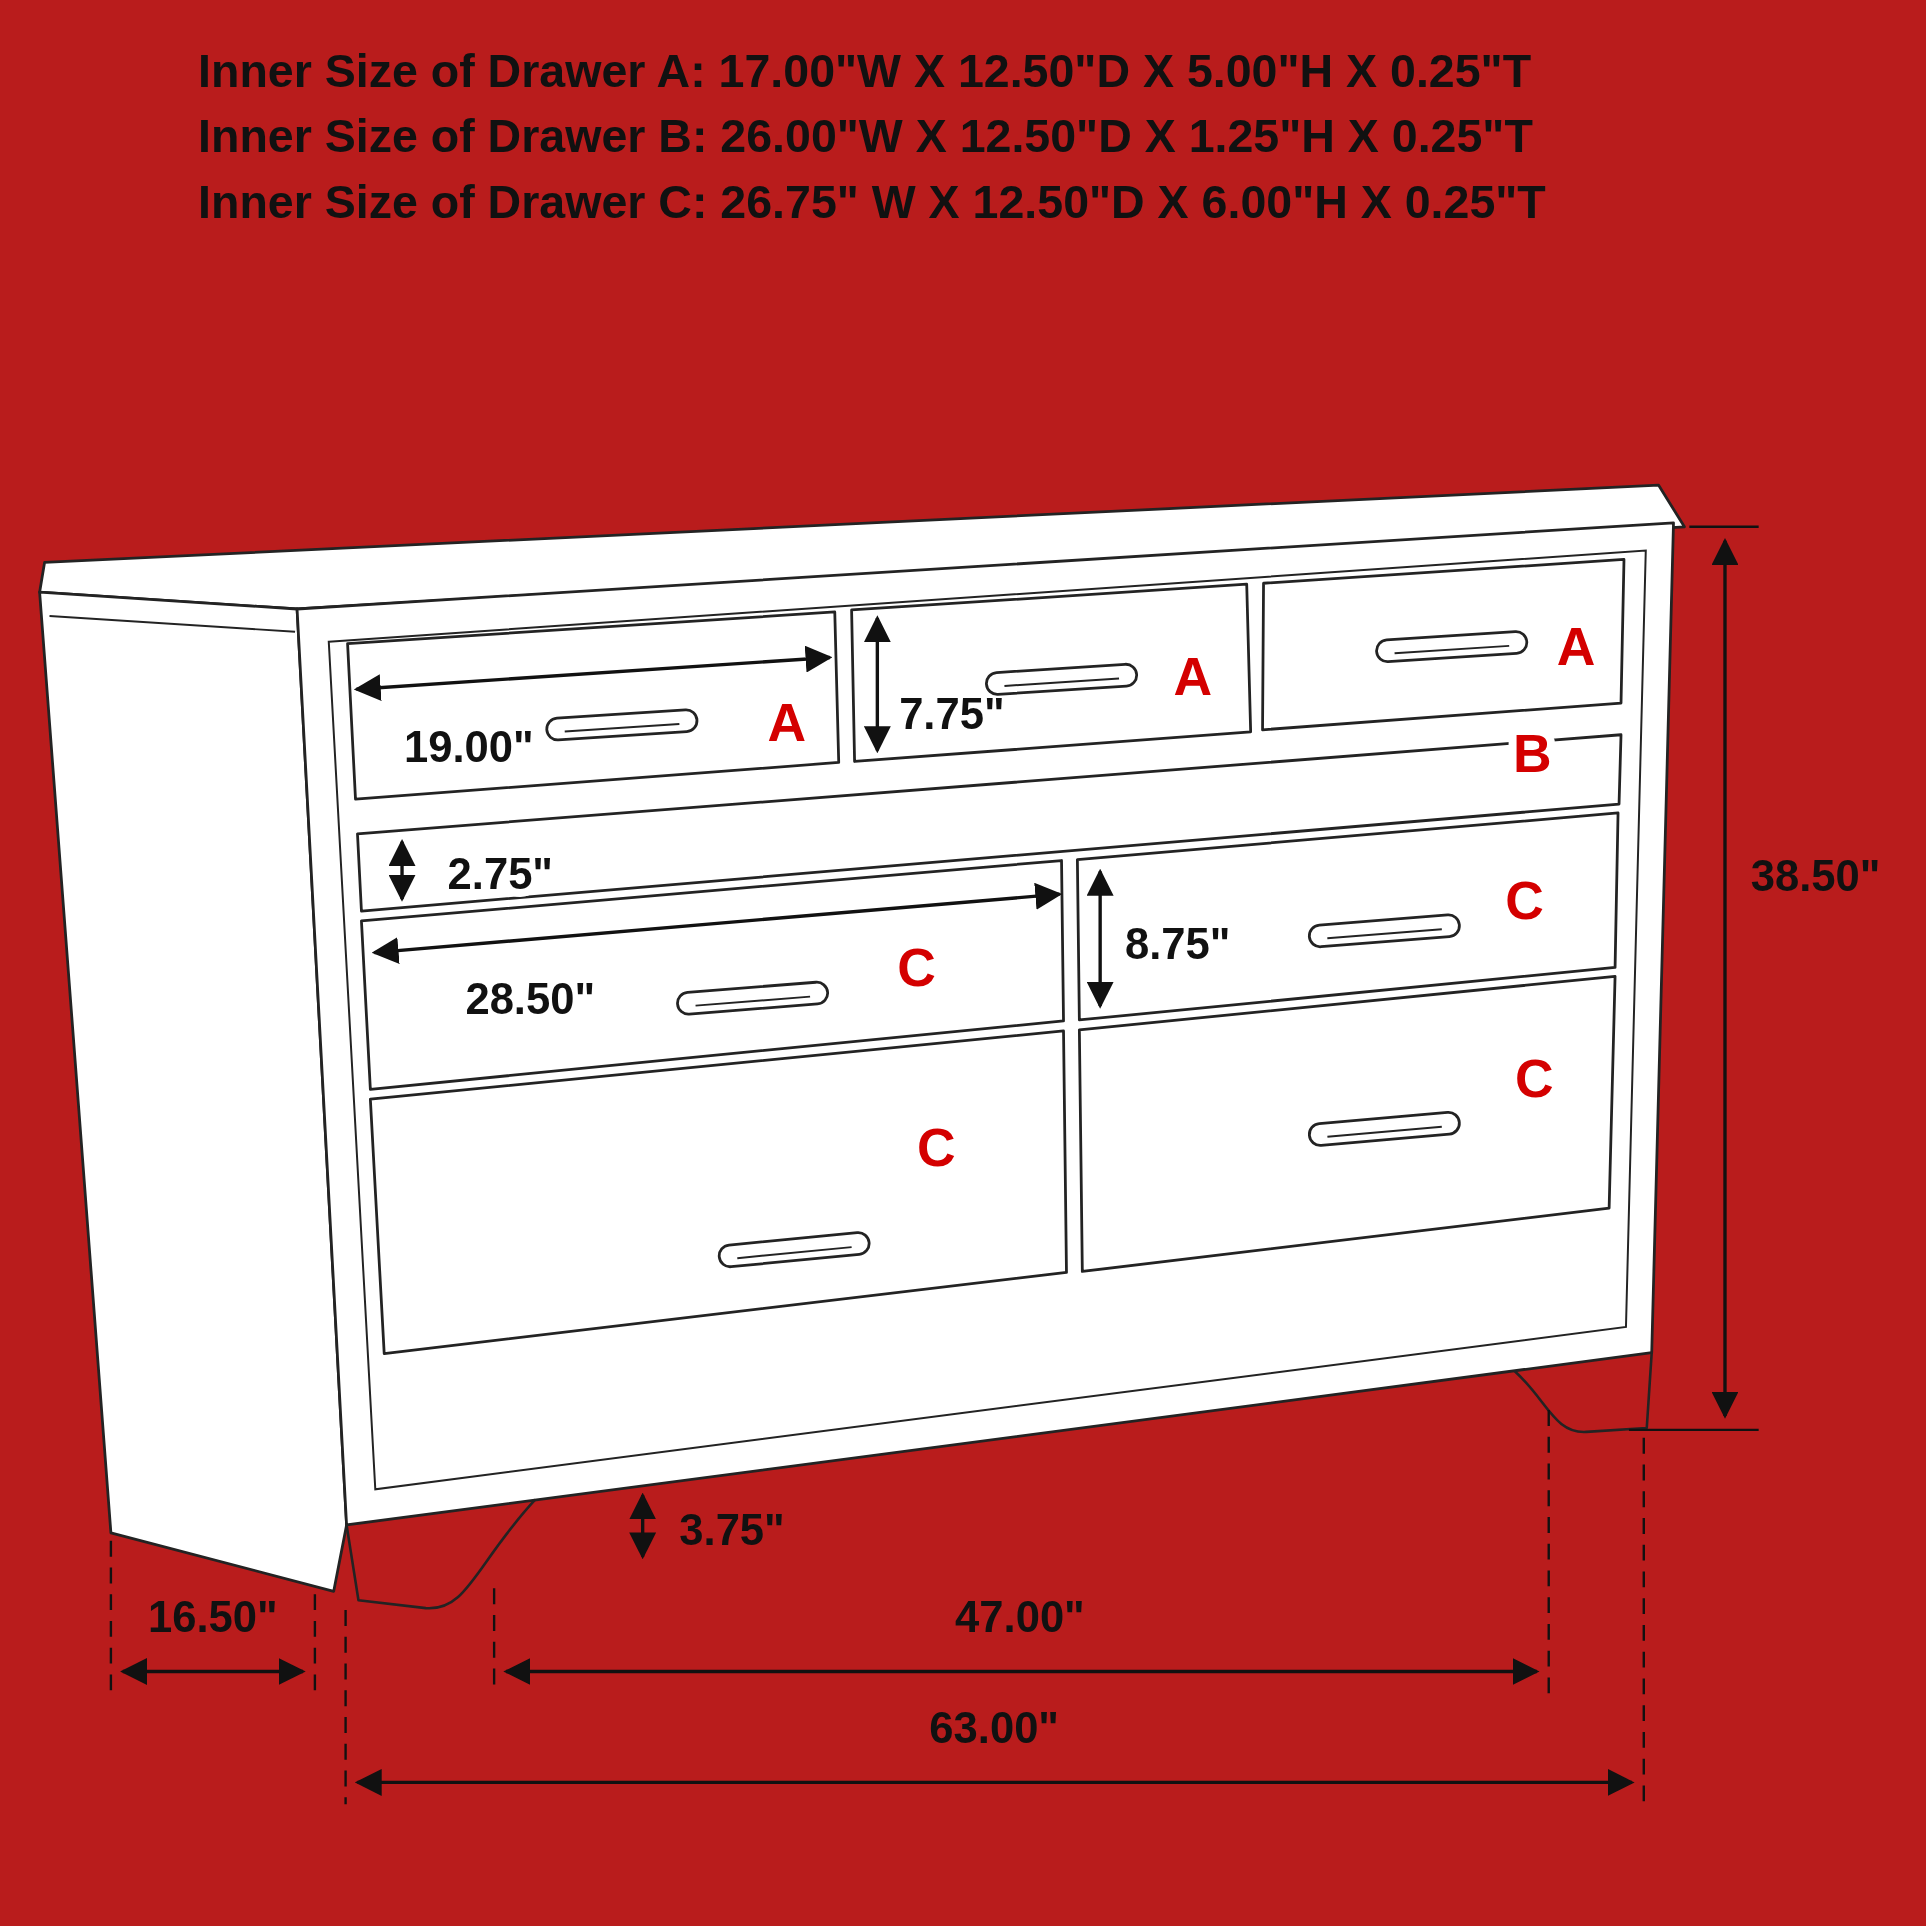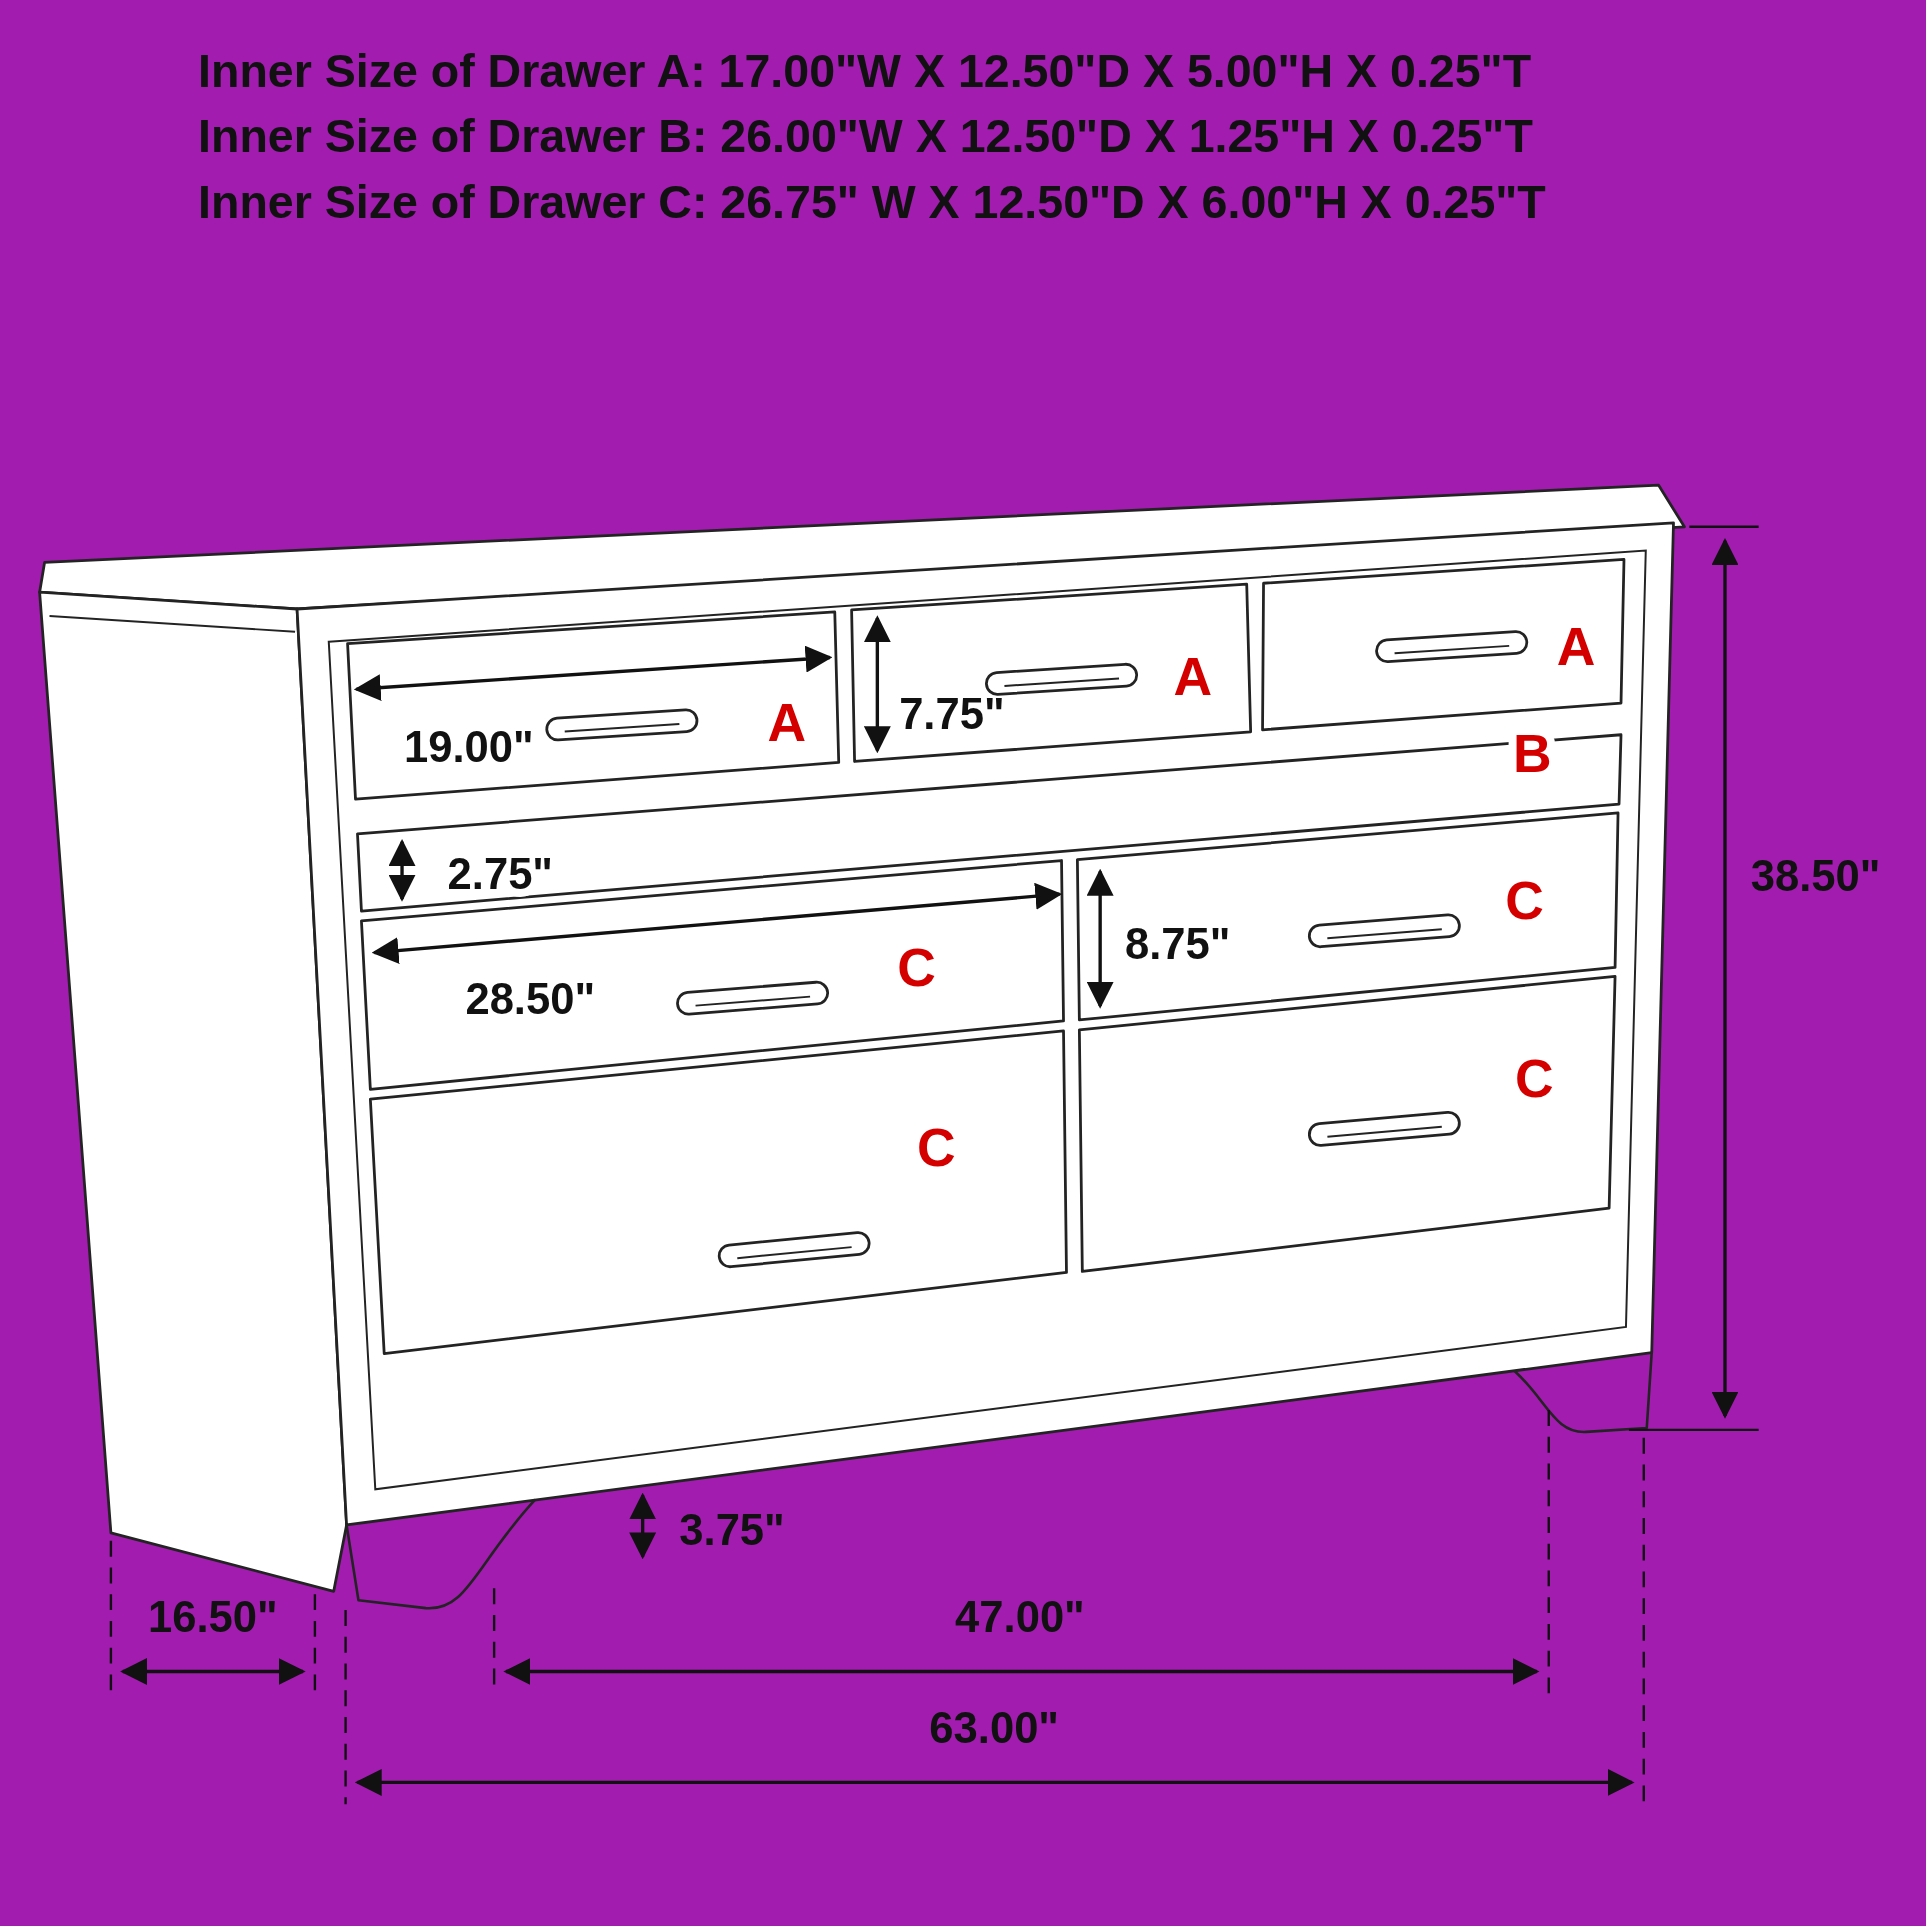--- a/index.html
+++ b/index.html
@@ -1,16 +1,16 @@
 <!DOCTYPE html>
 <html><head>
 <meta charset="utf-8">
 <style>
   html, body { margin: 0; padding: 0; background: #ffffff; }
-  .stage { width: 1927px; height: 1927px; position: relative; background: #a21caf; }
+  .stage { width: 1927px; height: 1927px; position: relative; background: #b91c1c; }
   svg { display: block; }
   .hdr  { font: 700 47px "Liberation Sans", sans-serif; fill: #111111; }
   .dim  { font: 700 44px "Liberation Sans", sans-serif; fill: #111111; }
   .red  { font: 700 54px "Liberation Sans", sans-serif; fill: #d40000; }
   .halo { stroke: #ffffff; stroke-width: 16px; paint-order: stroke; stroke-linejoin: round; }
   .draw  { stroke: #232323; stroke-width: 2.6; fill: none; stroke-linejoin: round; stroke-linecap: round; }
   .fillw { fill: #ffffff; stroke: #232323; stroke-width: 2.8; stroke-linejoin: round; }
   .thin  { stroke: #232323; stroke-width: 2; fill: none; }
   .dimln { stroke: #111111; stroke-width: 3.4; fill: none; }
   .ext   { stroke: #111111; stroke-width: 2.4; fill: none; }

